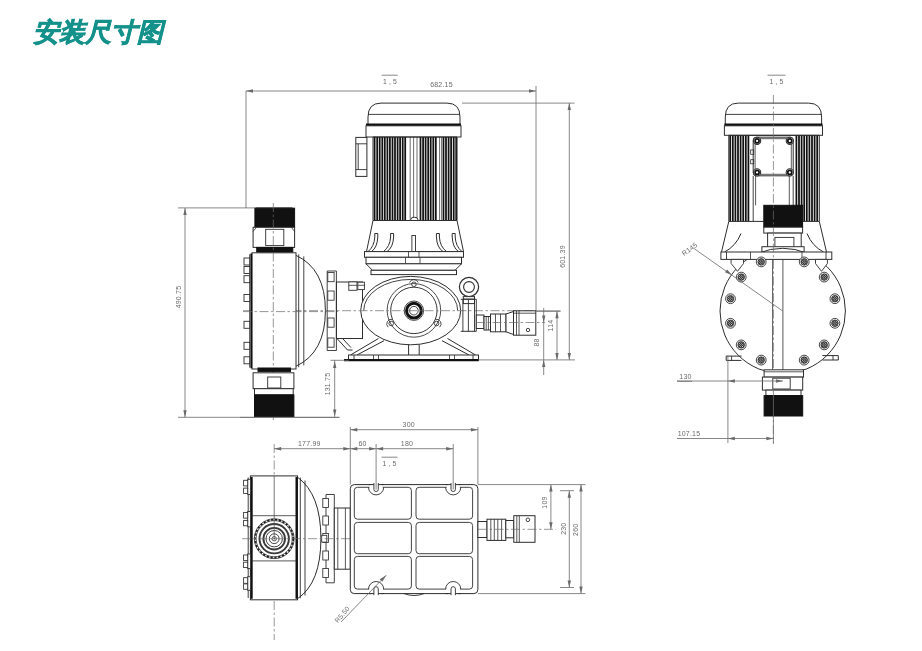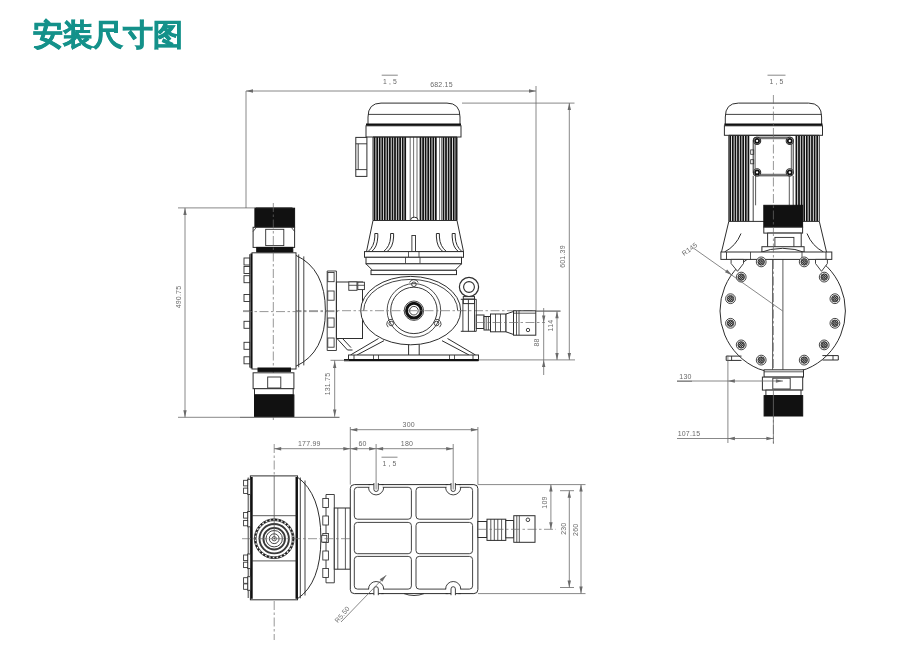--- a/index.html
+++ b/index.html
@@ -1,16 +1,16 @@
 <!DOCTYPE html>
 <html><head>
 <meta charset="utf-8">
 <style>
 html,body{margin:0;padding:0;background:#ffffff;width:922px;height:651px;overflow:hidden;}
-#title{position:absolute;left:33px;top:15px;font-family:"Liberation Sans",sans-serif;font-weight:bold;font-size:30px;color:#14918a;-webkit-text-stroke:0.7px #14918a;}
+#title{position:absolute;left:33px;top:15px;font-family:"Liberation Sans",sans-serif;font-weight:bold;font-size:26px;color:#14918a;font-style:italic;-webkit-text-stroke:0.7px #14918a;}
 svg{position:absolute;left:0;top:0;}
 text{font-family:"Liberation Sans",sans-serif;}
 </style>
 </head>
 <body>
 
 <div id="title">安装尺寸图</div>
 
 <svg width="922" height="651" viewBox="0 0 922 651">
 <defs>

